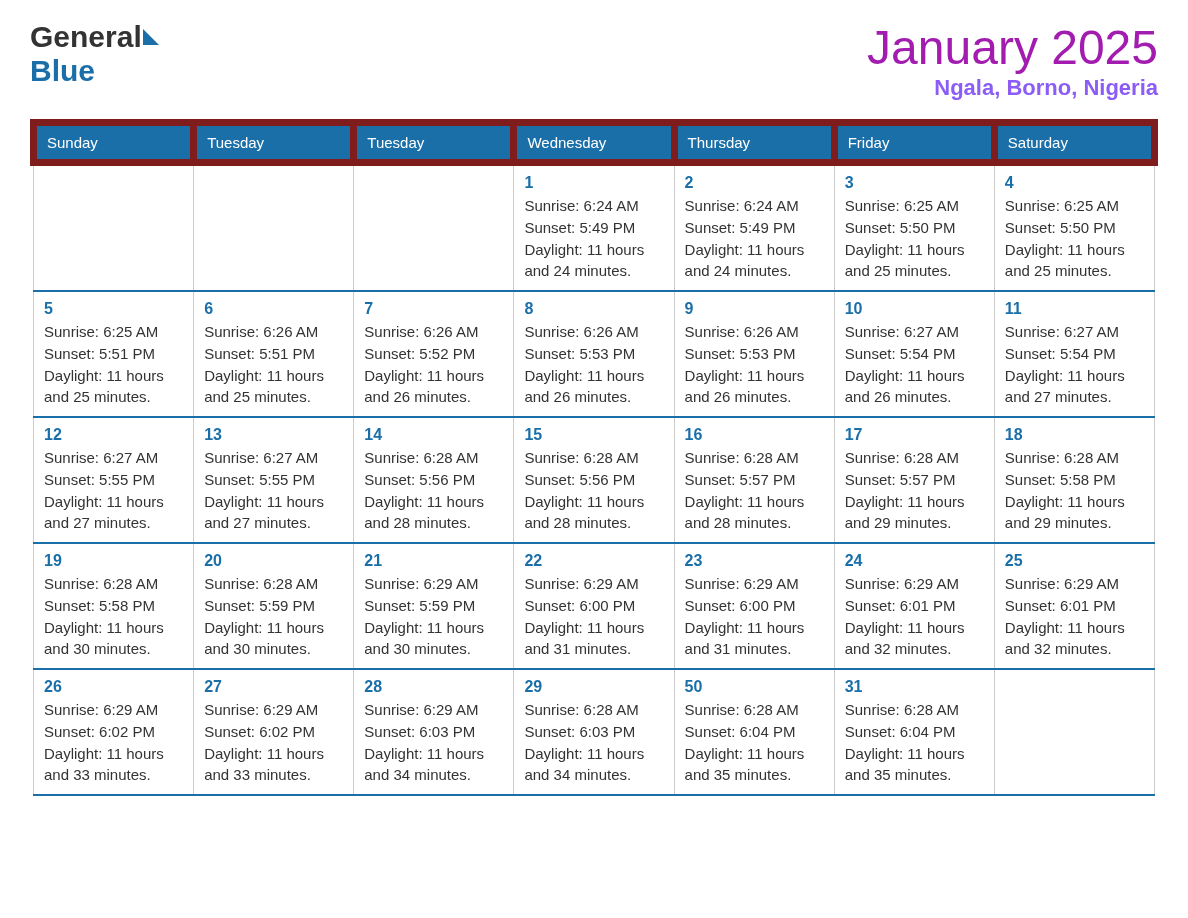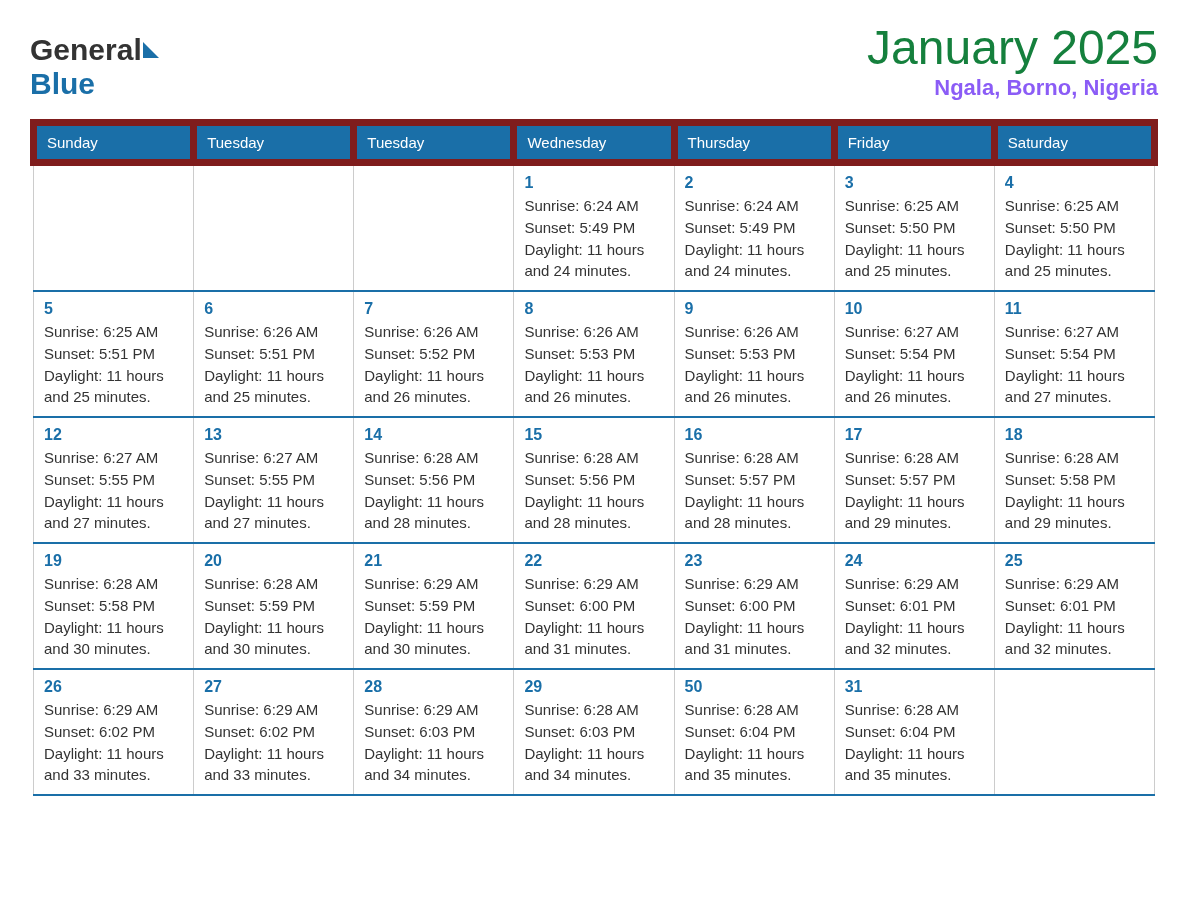--- a/index.html
+++ b/index.html
@@ -6,30 +6,30 @@
     body {
       font-family: Arial, sans-serif;
       background: #fff;
       width: 1188px;
       min-height: 918px;
       padding: 20px 30px;
     }
     .header {
       display: flex;
       justify-content: space-between;
-      align-items: flex-end;
+      align-items: flex-start;
       margin-bottom: 18px;
     }
     .title-block {
       text-align: right;
     }
     .title-block h1 {
       font-size: 48px;
       font-weight: normal;
-      color: #15803d;
+      color: #a21caf;
     }
     .title-block h2 {
       font-size: 22px;
       font-weight: bold;
       color: #8b5cf6;
     }
     table {
       width: 100%;
       border-collapse: collapse;
       table-layout: fixed;

